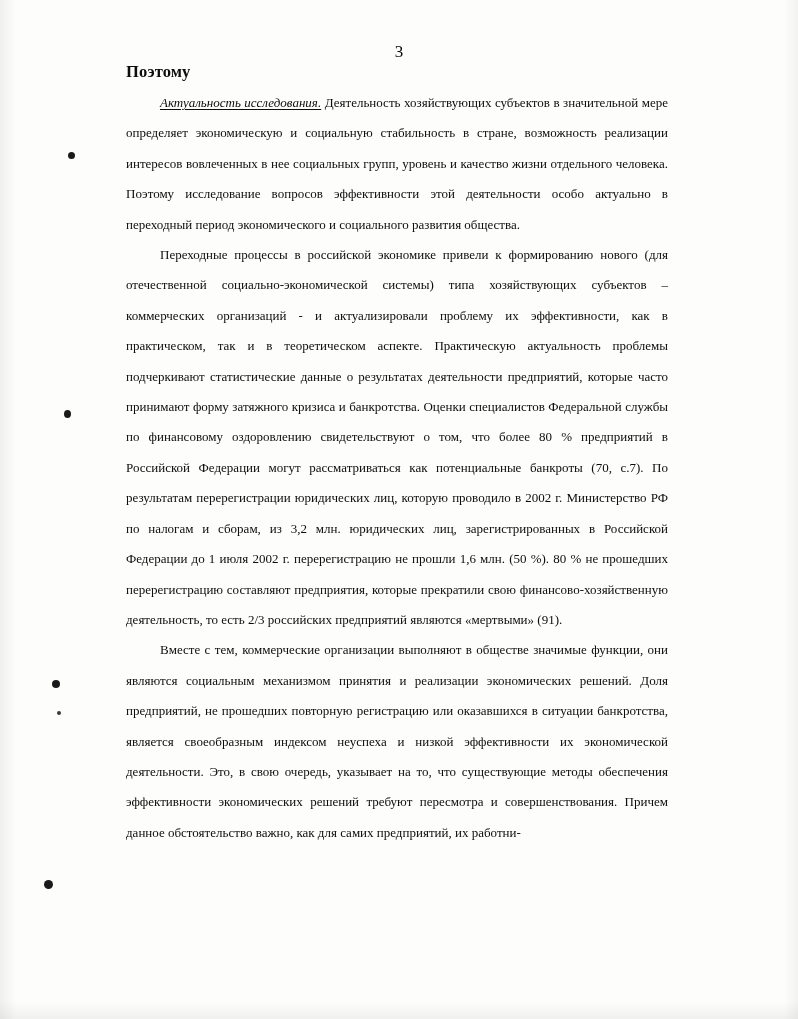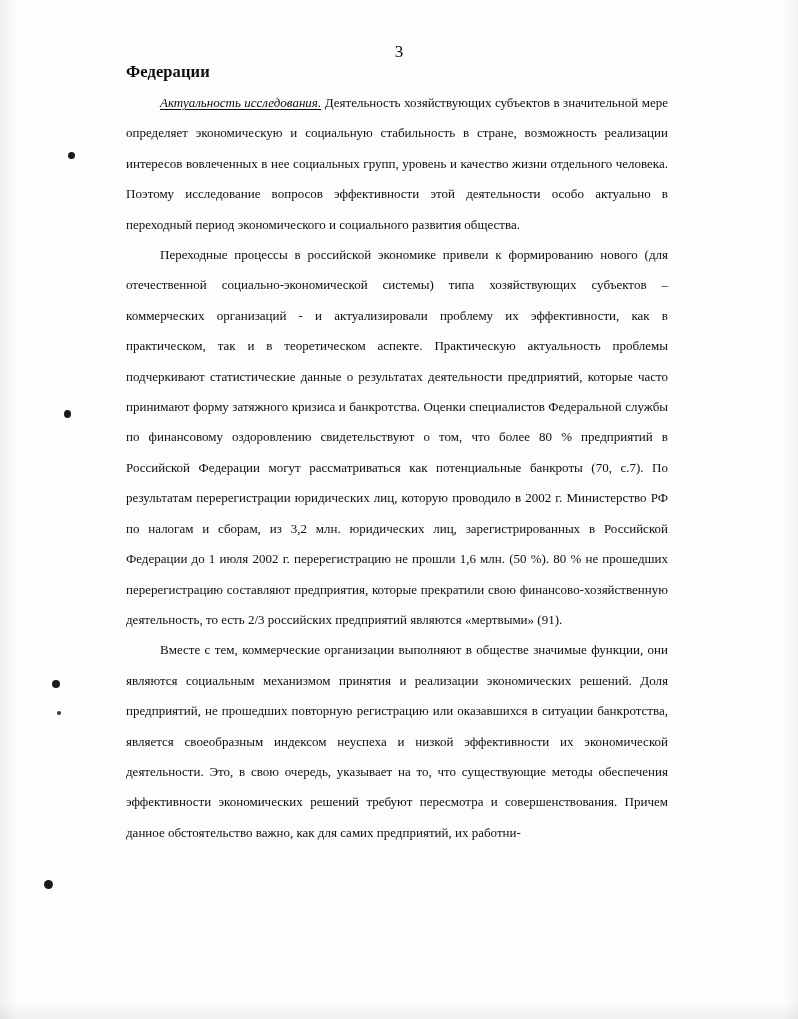--- a/index.html
+++ b/index.html
@@ -109,21 +109,21 @@
   <div class="speck s1"></div>
   <div class="speck s2"></div>
   <div class="speck s3"></div>
   <div class="speck s4"></div>
   <div class="speck s5"></div>
 
   <div class="page-number">3</div>
 
   <div class="content">
 
-    <h1 class="section-heading">Федерации</h1>
+    <h1 class="section-heading">Поэтому</h1>
 
     <p class="para"><span class="lead-italic">Актуальность исследования.</span> <span>Деятельность хозяйствующих субъектов  в значительной мере определяет экономическую и социальную стабильность в стране, возможность реализации интересов вовлеченных в нее социальных групп, уровень и качество жизни отдельного человека. Поэтому исследование вопросов эффективности этой деятельности особо актуально в переходный период экономического и социального развития общества.</span></p>
 
     <p class="para">Переходные процессы в российской экономике привели к формированию нового (для отечественной социально-экономической системы) типа хозяйствующих субъектов – коммерческих организаций - и актуализировали проблему их эффективности, как в практическом, так и в теоретическом аспекте. Практическую актуальность проблемы подчеркивают статистические данные о результатах деятельности предприятий, которые часто принимают форму затяжного кризиса и банкротства. Оценки  специалистов Федеральной службы по финансовому оздоровлению свидетельствуют о том, что более 80 %  предприятий в Российской Федерации могут рассматриваться как потенциальные банкроты (70, с.7). По результатам перерегистрации юридических лиц, которую проводило в 2002 г. Министерство РФ по налогам и сборам, из 3,2 млн. юридических лиц, зарегистрированных в Российской Федерации до 1 июля 2002 г. перерегистрацию не прошли 1,6 млн. (50 %). 80 % не прошедших перерегистрацию составляют предприятия, которые прекратили свою финансово-хозяйственную деятельность, то есть 2/3 российских предприятий являются «мертвыми» (91).</p>
 
     <p class="para">Вместе с тем, коммерческие организации выполняют в обществе значимые функции, они являются социальным механизмом принятия и  реализации экономических решений. Доля предприятий, не прошедших повторную регистрацию или оказавшихся в ситуации банкротства, является своеобразным индексом неуспеха и низкой эффективности их экономической деятельности.  Это, в свою очередь, указывает на то, что существующие методы обеспечения эффективности экономических решений требуют пересмотра и совершенствования. Причем данное обстоятельство важно, как для самих предприятий, их работни-</p>
 
   </div>
 </div>
 

